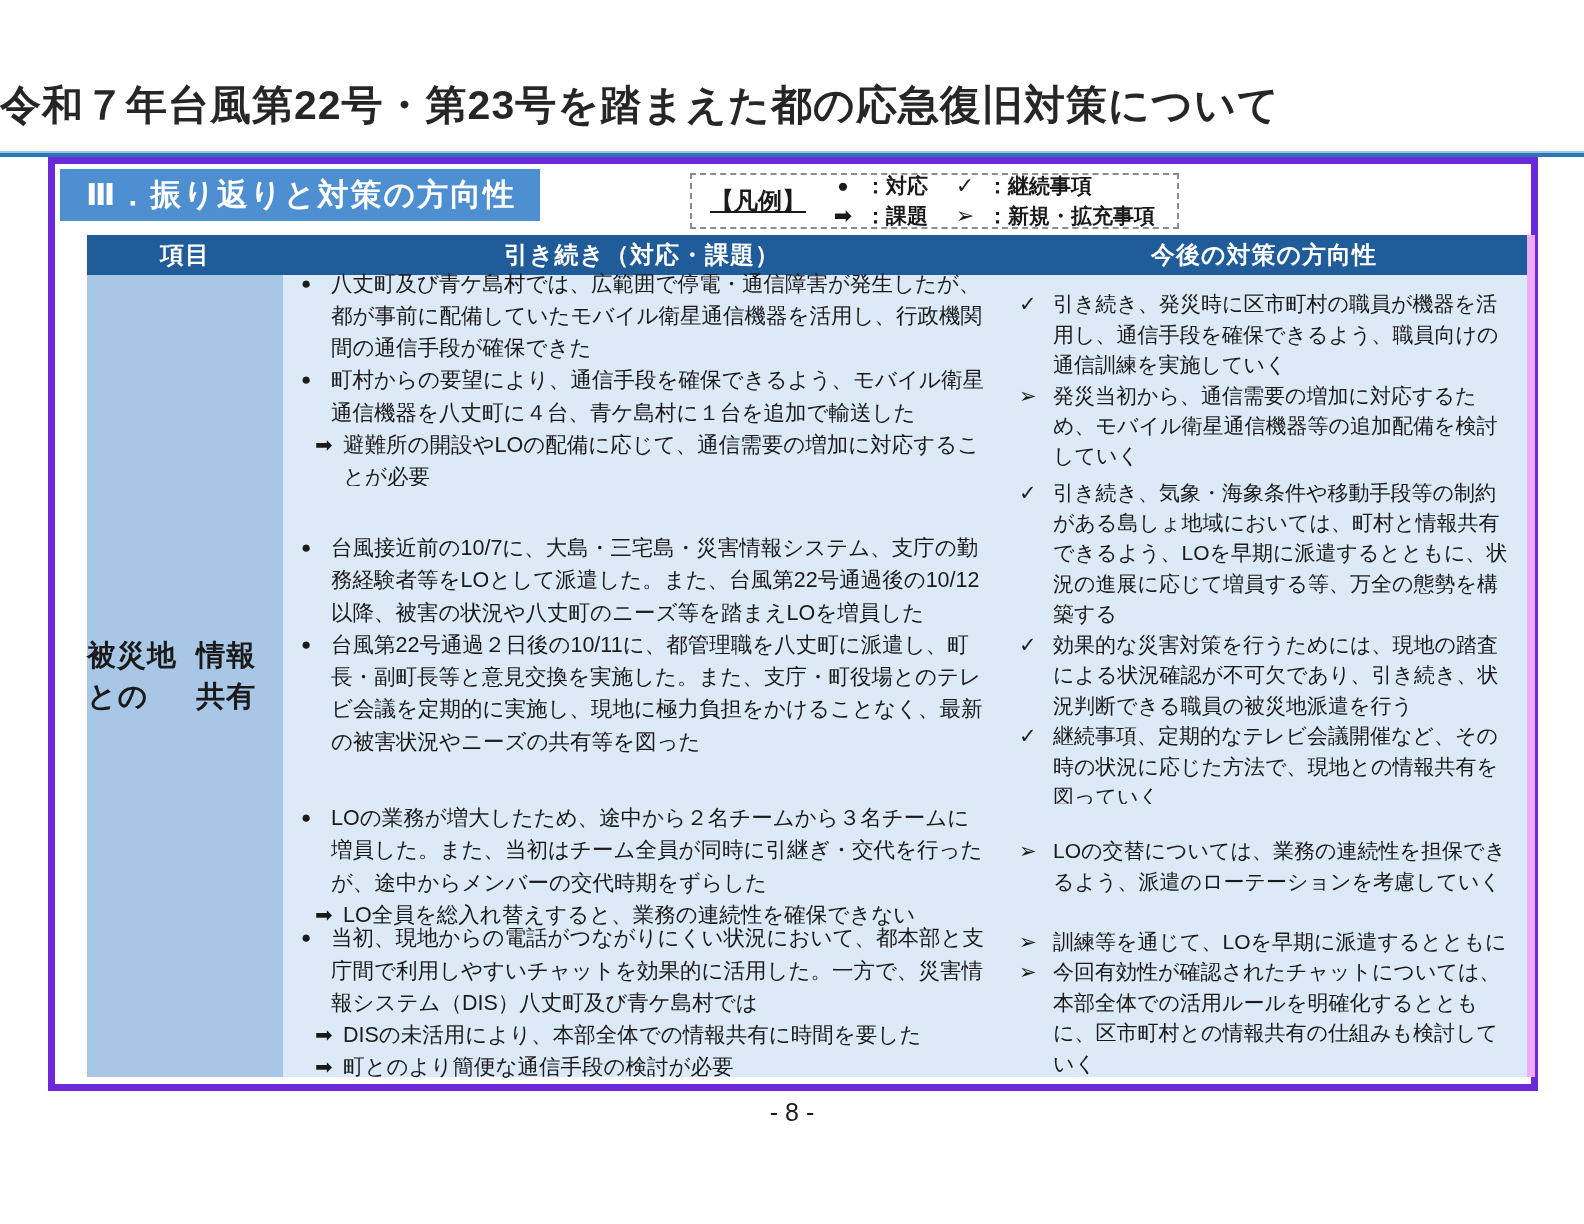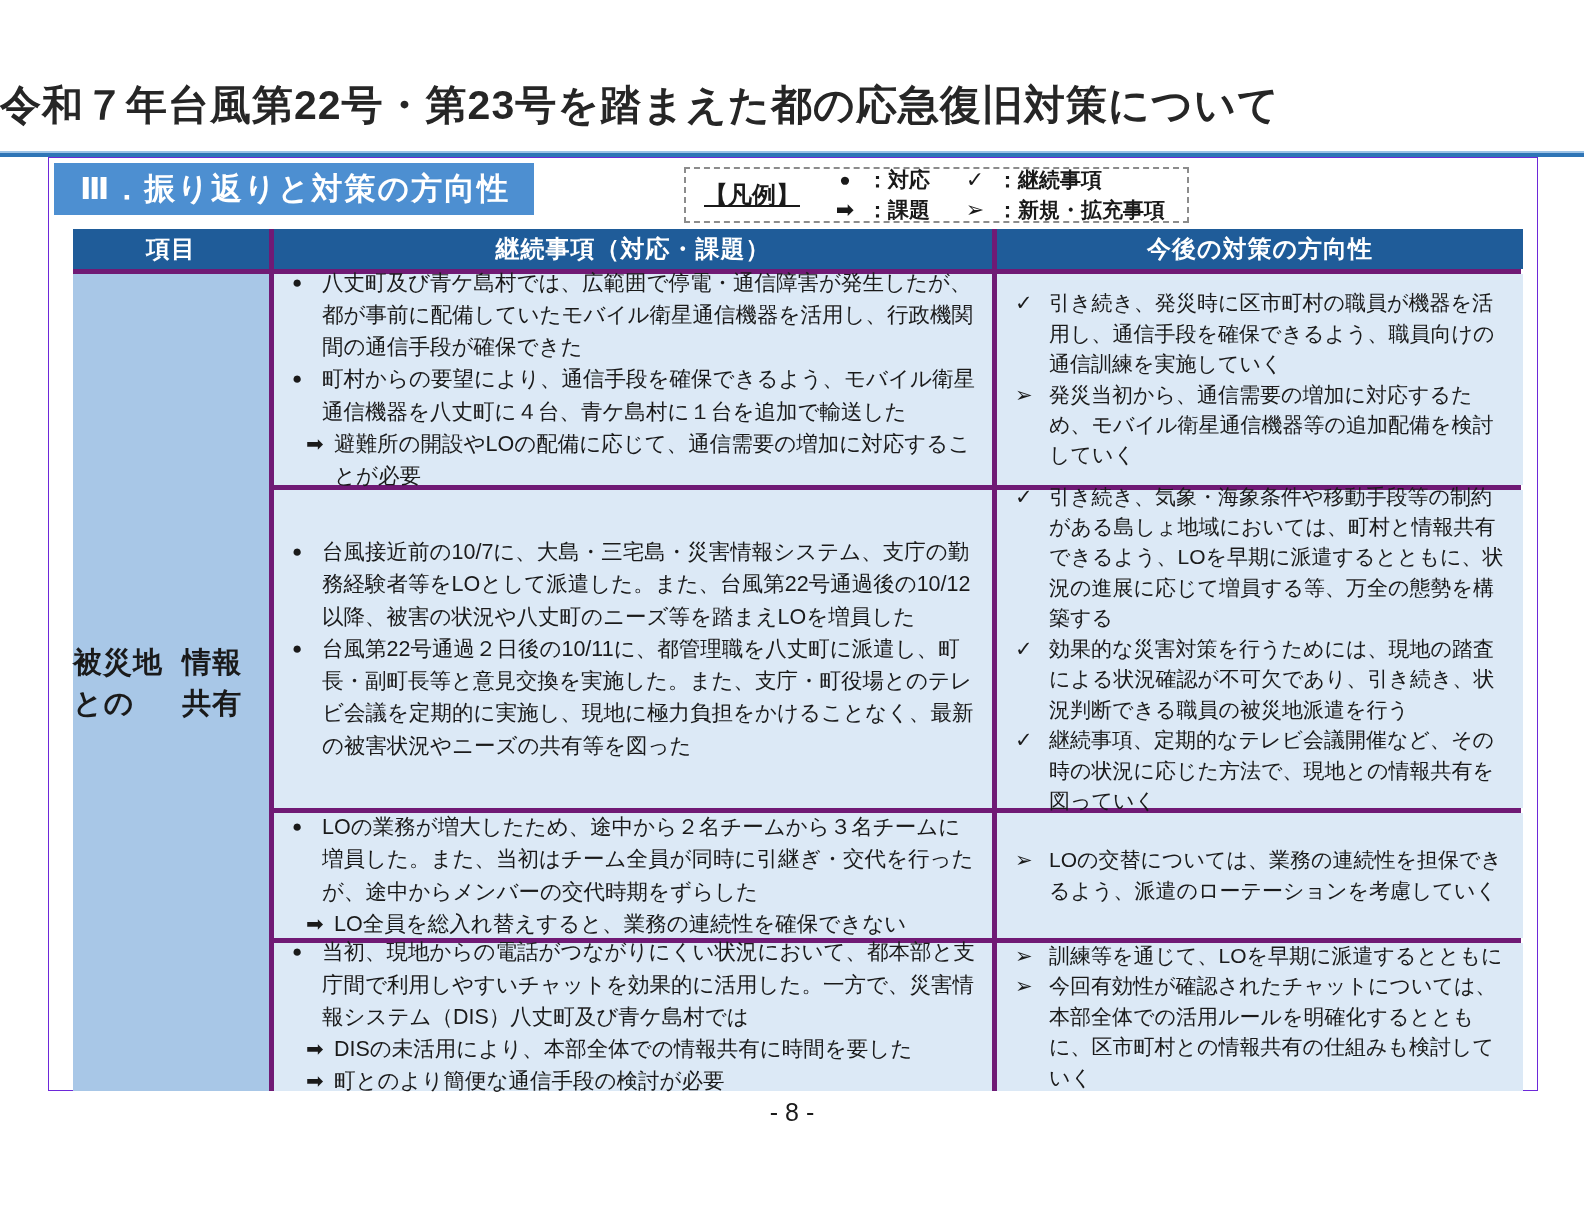--- a/index.html
+++ b/index.html
@@ -26,21 +26,21 @@
     height: 6px;
     background: #2e75b6;
     border-top: 2px solid #9dc3e6;
     width: 100%;
   }
   
   .main-box {
     position: absolute;
     left: 48px; top: 157px;
     width: 1490px; height: 934px;
-    border: 1px solid #6d28d9;
+    border: 7px solid #6d28d9;
     background: #ffffff;
   }
   .box-top {
     display: flex;
     align-items: flex-start;
     padding: 5px 8px 4px 5px;
     height: 66px;
   }
   .section-band {
     background: #4d8fd1;
@@ -56,45 +56,44 @@
   }
   
   .legend {
     margin-left: 150px;
     margin-top: 4px;
     border: 2px dashed #8c8c8c;
     background: #ffffff;
     display: flex;
     align-items: center;
     padding: 6px 22px 6px 18px;
-    gap: 23px;
+    gap: 15px;
     height: 56px;
   }
   .legend-title {
     font-size: 24px;
     font-weight: 700;
     text-decoration: underline;
     color: #1a1a1a;
   }
   .legend-col { display: flex; flex-direction: column; gap: 2px; }
   .legend-pair { display: flex; align-items: center; font-size: 21px; font-weight: 600; }
   .legend-pair .sym {
     width: 44px; text-align: center; font-size: 19px; color: #1a1a1a;
   }
   .legend-pair .sym.big { font-size: 22px; }
   
   .table {
     position: absolute;
-    left: 24px; top: 71px;
+    left: 32px; top: 71px;
     width: 1448px;
     display: grid;
     grid-template-columns: 196px 718px 526px;
     grid-template-rows: 40px 211px 318px 125px 148px;
-    gap: 5px;
-    background: #701a75;
+    background: #f0abfc;
   }
   .th {
     background: #1f5c99;
     color: #ffffff;
     font-weight: 700;
     font-size: 24px;
     display: flex;
     align-items: center;
     justify-content: center;
     letter-spacing: 1px;
@@ -171,21 +170,21 @@
           <span class="sym big">➢</span>
           <span>：新規・拡充事項</span>
         </div>
       </div>
     </div>
   </div>
 
   <div class="table">
 
     <div class="th">項目</div>
-    <div class="th">継続事項（対応・課題）</div>
+    <div class="th">引き続き（対応・課題）</div>
     <div class="th">今後の対策の方向性</div>
 
     <div class="cat-cell">
       <span>被災地との</span>
       <span>情報共有</span>
     </div>
 
     <div class="cell">
       <div class="item bullet">
         <span class="mk">●</span>

